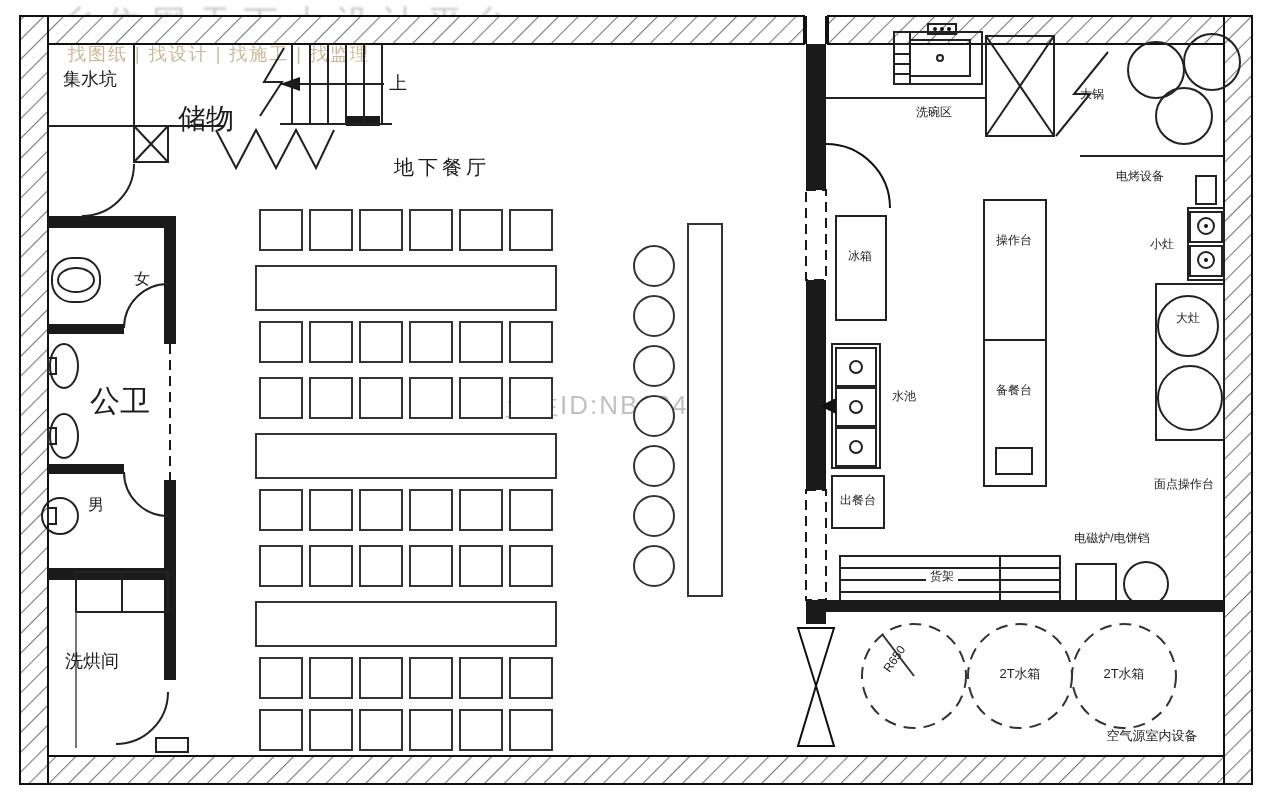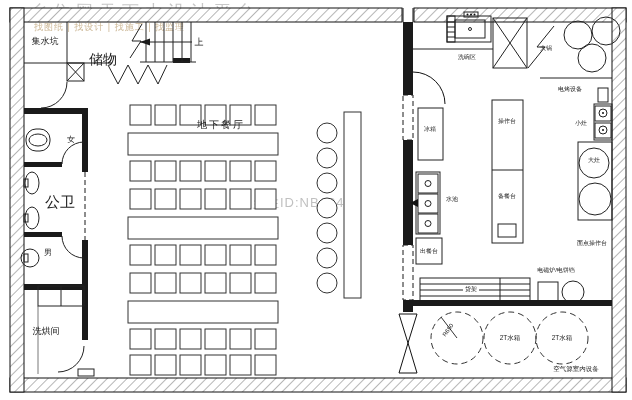--- a/index.html
+++ b/index.html
@@ -204,24 +204,24 @@
     <g stroke="#333" stroke-width="1" fill="none" stroke-dasharray="6 4">
       <circle cx="457" cy="338" r="26"></circle>
       <circle cx="510" cy="338" r="26"></circle>
       <circle cx="562" cy="338" r="26"></circle>
     </g>
     <g stroke="#333" stroke-width="1">
       <line x1="457" y1="338" x2="441" y2="317"></line>
     </g>
   </svg>
 
-  <div class="lbl" style="left:45px;top:41px;font-size:9px;">集水坑</div>
+  <div class="lbl" style="left:45px;top:41px;font-size:9px;font-family:Liberation Mono, monospace;">集水坑</div>
   <div class="lbl" style="left:103px;top:59px;font-size:14px;">储物</div>
   <div class="lbl" style="left:199px;top:42px;font-size:9px;">上</div>
-  <div class="lbl" style="left:221px;top:85px;font-size:10px;letter-spacing:2px;margin-top:40px;">地下餐厅</div>
+  <div class="lbl" style="left:221px;top:85px;font-size:10px;letter-spacing:2px;">地下餐厅</div>
   <div class="lbl" style="left:71px;top:140px;font-size:8px;">女</div>
   <div class="lbl" style="left:60px;top:201px;font-size:15px;">公卫</div>
   <div class="lbl" style="left:48px;top:253px;font-size:8px;">男</div>
   <div class="lbl" style="left:46px;top:331px;font-size:9px;">洗烘间</div>
 
   <div class="lbl" style="left:467px;top:57px;font-size:6px;">洗碗区</div>
   <div class="lbl" style="left:546px;top:48px;font-size:6px;">大锅</div>
   <div class="lbl" style="left:570px;top:89px;font-size:6px;">电烤设备</div>
   <div class="lbl" style="left:430px;top:129px;font-size:6px;">冰箱</div>
   <div class="lbl" style="left:581px;top:123px;font-size:6px;">小灶</div>

